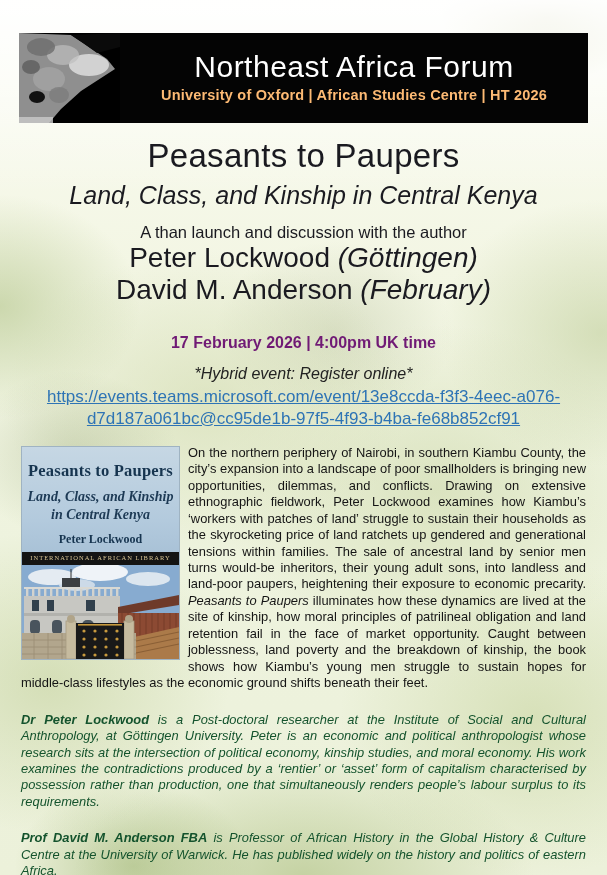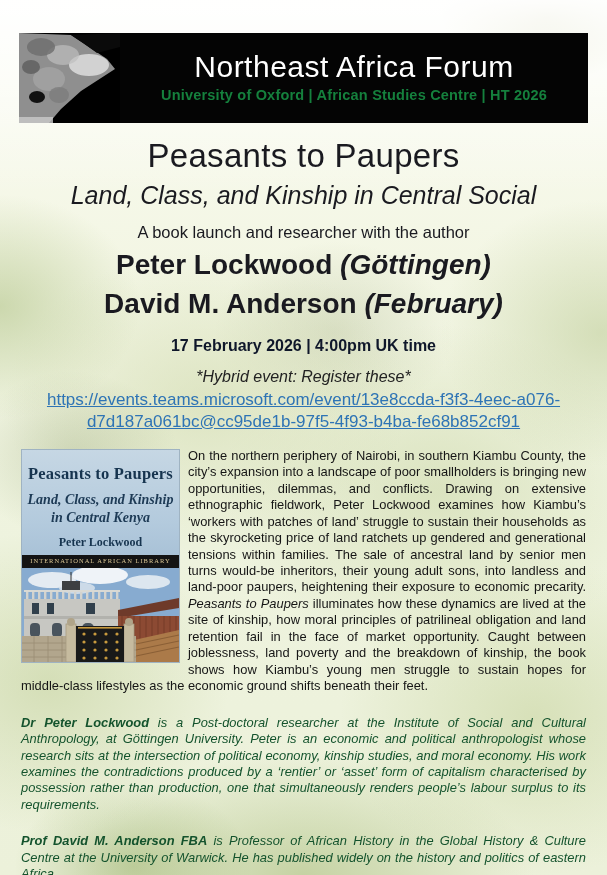--- a/index.html
+++ b/index.html
@@ -32,31 +32,31 @@
   .content-layer { position:relative; z-index:1; }
 
   
   .banner {
     margin:33px 19px 0 19px; height:90px; background:#040404;
     display:flex; align-items:stretch;
   }
   .banner-map { width:101px; height:90px; flex:0 0 101px; display:block; }
   .banner-text { flex:1; display:flex; flex-direction:column; justify-content:center; align-items:center; padding-bottom:4px; }
   .banner-title { color:#fff; font-size:30px; letter-spacing:.5px; line-height:1.1; font-weight:400; }
-  .banner-subtitle { color:#15803d; font-size:14.5px; font-weight:bold; margin-top:4px; letter-spacing:.2px; }
+  .banner-subtitle { color:#fdba74; font-size:14.5px; font-weight:bold; margin-top:4px; letter-spacing:.2px; }
 
   
   .hero { text-align:center; color:#1a1a20; }
   .event-title { font-size:33px; font-weight:400; margin-top:16px; line-height:1.05; letter-spacing:.3px; }
   .event-subtitle { font-size:25px; font-style:italic; font-weight:400; margin-top:7px; }
   .tagline { font-size:16.5px; margin-top:13px; }
-  .speaker { font-size:28px; font-weight:700; margin-top:7px; }
+  .speaker { font-size:28px; font-weight:400; }
   .speaker .aff { font-style:italic; }
   .discussant-label { font-size:15.5px; margin-top:9px; }
-  .when { font-size:16px; font-weight:bold; margin-top:17px; color:#0f172a; }
+  .when { font-size:16px; font-weight:bold; margin-top:28px; color:#701a75; }
   .where { font-size:16px; font-weight:bold; margin-top:2px; color:#111; }
   .hybrid { font-size:16px; font-style:italic; margin-top:13px; color:#222; }
   .reg { display:block; font-size:17px; margin-top:3px; line-height:1.3; color:#2e74b5; text-decoration:underline; cursor:pointer; }
 
   
   .main { margin:15px 21px 0 21px; font-size:12.9px; line-height:1.275; text-align:justify; color:#151515; }
   .book-cover {
     float:left; width:157px; height:212px; margin:2px 9px 2px 1px;
     outline:1px solid #9fb3c2; background:#b7cddf; display:flex; flex-direction:column;
   }
@@ -97,26 +97,26 @@
         <rect x="0" y="84" width="34" height="6" fill="#c9c9c9" opacity=".8"></rect>
       </svg>
       <div class="banner-text">
         <div class="banner-title">Northeast Africa Forum</div>
         <div class="banner-subtitle">University of Oxford | African Studies Centre | HT 2026</div>
       </div>
     </div>
 
     <div class="hero">
       <div class="event-title">Peasants to Paupers</div>
-      <div class="event-subtitle">Land, Class, and Kinship in Central Social</div>
-      <div class="tagline">A book launch and researcher with the author</div>
+      <div class="event-subtitle">Land, Class, and Kinship in Central Kenya</div>
+      <div class="tagline">A than launch and discussion with the author</div>
       <div class="speaker"><span>Peter Lockwood </span><span class="aff">(Göttingen)</span></div>
       <div class="speaker"><span>David M. Anderson </span><span class="aff">(February)</span></div>
       <div class="when">17 February 2026 | 4:00pm UK time</div>
-      <div class="hybrid">*Hybrid event: Register these*</div>
+      <div class="hybrid">*Hybrid event: Register online*</div>
       <a class="reg"><span>https://events.teams.microsoft.com/event/13e8ccda-f3f3-4eec-a076-</span><br><span>d7d187a061bc@cc95de1b-97f5-4f93-b4ba-fe68b852cf91</span></a>
     </div>
 
     <div class="main">
 
       <div class="book-cover">
         <div class="cover-top">
           <div class="cover-title">Peasants to Paupers</div>
           <div class="cover-sub"><span>Land, Class, and Kinship</span><br><span>in Central Kenya</span></div>
           <div class="cover-author">Peter Lockwood</div>

